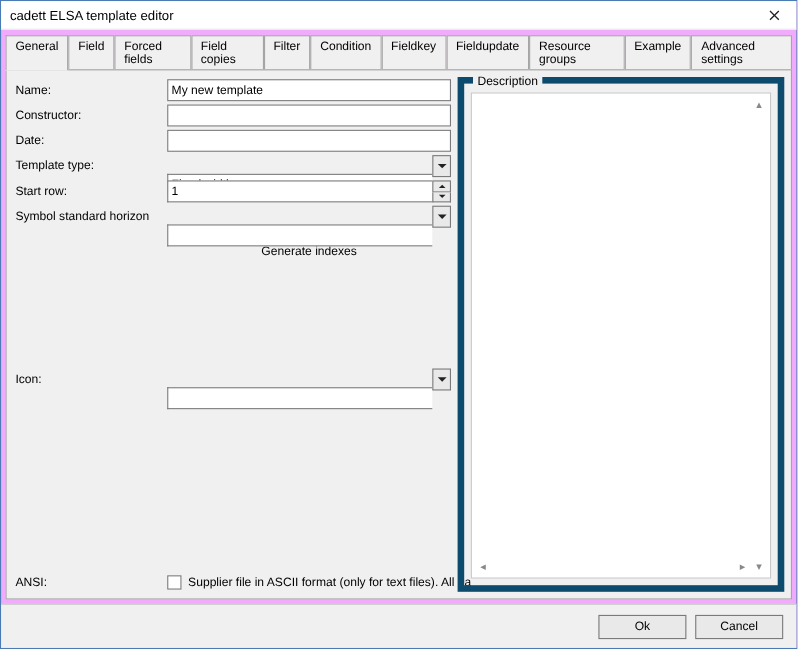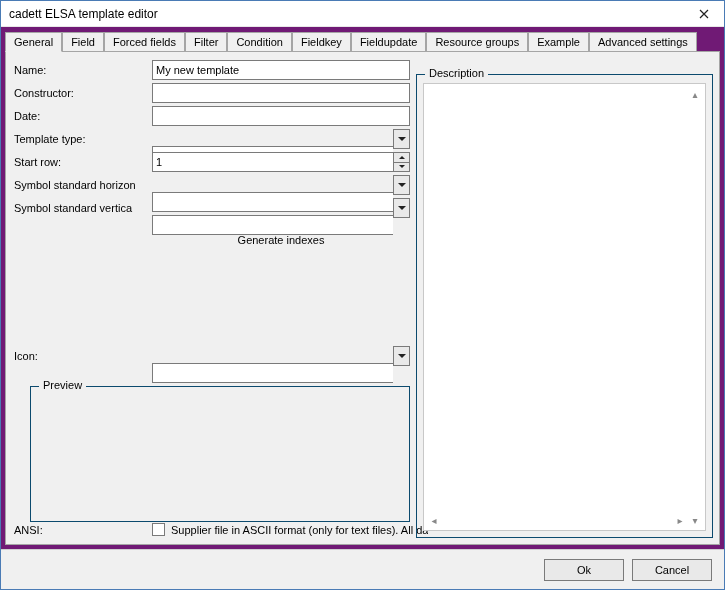--- a/index.html
+++ b/index.html
@@ -8,21 +8,21 @@
   font-size: 11px;
   background: #fff;
   width: 725px;
   height: 590px;
   overflow: hidden;
 }
 .window {
   width: 725px;
   height: 590px;
   border: 1px solid #4a7bb5;
-  background: #701a75;
+  background: #f0abfc;
   display: flex;
   flex-direction: column;
 }
 .titlebar {
   height: 26px;
   background: #fff;
   display: flex;
   align-items: center;
   padding: 0 0 0 8px;
   border-bottom: 1px solid #e8e8e8;
@@ -141,23 +141,23 @@
 .checkbox-row {
   display:flex; align-items:center; margin-top:2px;
   padding-left: 140px;
   flex-direction: column;
 }
 .checkbox {
   width:13px; height:13px; border:1px solid #7a7a7a; background:#fff; margin-right:6px;
   display:inline-block; cursor:pointer;
 }
 .groupbox {
-  border: 1px solid #0c4a6e;
-  position: relative;
-  margin-top: 20px;
+  border: 6px solid #0c4a6e;
+  position: relative;
+  margin-top: 4px;
 }
 .groupbox .legend {
   position: absolute; top: -8px; left: 8px;
   background: #f0f0f0; padding: 0 4px; font-size:11px;
 }
 .preview-box {
   height: 136px;
   margin-left: 18px;
   margin-right: 0;
 }
@@ -206,20 +206,21 @@
       <svg viewBox="0 0 10 10">
           <path d="M1 1 L9 9 M9 1 L1 9" stroke="#222" stroke-width="1.2"></path>
         </svg>
     </div>
   </div>
   <div class="body">
     <div class="tabs" id="tabs">
         <div class="tab active">General</div>
         <div class="tab">Field</div>
         <div class="tab">Forced fields</div>
+        <div class="tab">Field copies</div>
         <div class="tab">Filter</div>
         <div class="tab">Condition</div>
         <div class="tab">Fieldkey</div>
         <div class="tab">Fieldupdate</div>
         <div class="tab">Resource groups</div>
         <div class="tab">Example</div>
         <div class="tab">Advanced settings</div>
       </div>
     <div class="panel">
       <div class="left-col">
@@ -265,50 +266,38 @@
         <div class="form-row">
           <label>Symbol standard horizon</label>
           <div class="field">
             <div class="combo-wrap">
               <input class="text" value="" style="">
               <div class="combo-btn"></div>
             </div>
           </div>
         </div>
 
-        <div class="form-row">
-          <label>Symbol standard vertica</label>
-          <div class="field">
-            <div class="combo-wrap">
-              <input class="text" value="" style="">
-              <div class="combo-btn"></div>
-            </div>
-          </div>
-        </div>
 
         <div class="checkbox-row">
           <span class="checkbox"></span>
           <span>Generate indexes</span>
         </div>
 
         <div class="spacer"></div>
 
         <div class="form-row">
           <label>Icon:</label>
           <div class="field">
             <div class="combo-wrap">
               <input class="text" value="" style="">
               <div class="combo-btn"></div>
             </div>
           </div>
         </div>
 
-        <div class="groupbox preview-box">
-          <span class="legend">Preview</span>
-        </div>
 
         <div class="ansi-row">
           <label>ANSI:</label>
           <span class="checkbox"></span>
           <span class="ansi-text">Supplier file in ASCII format (only for text files). All da</span>
         </div>
 
       </div>
 
       <div class="right-col">

